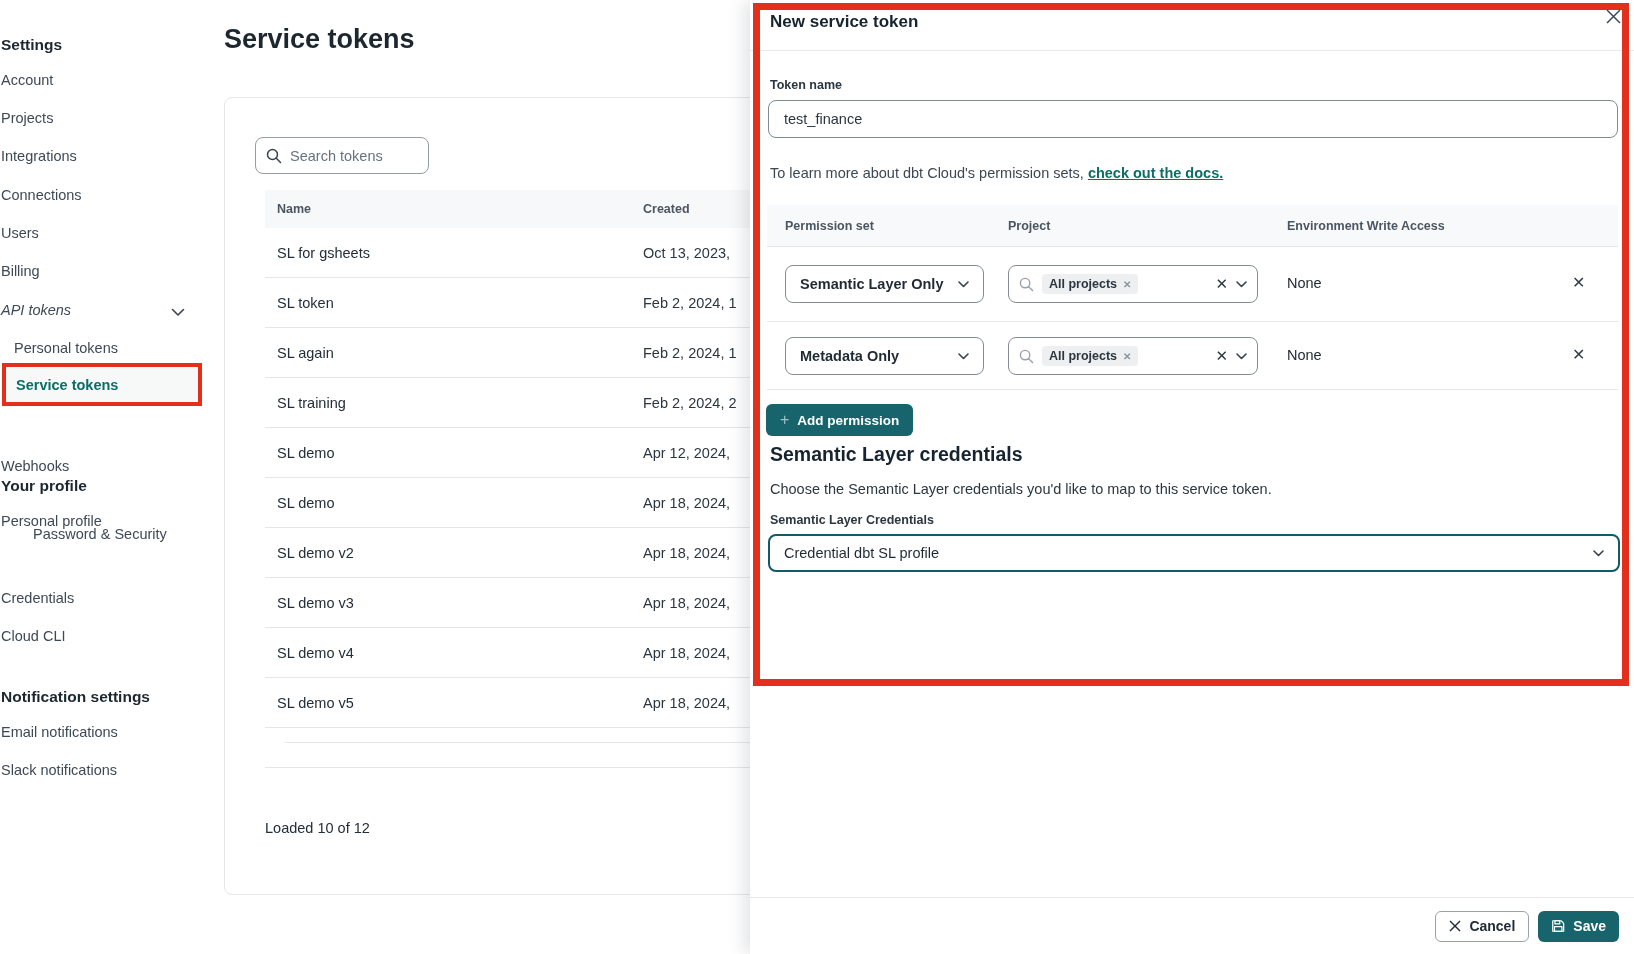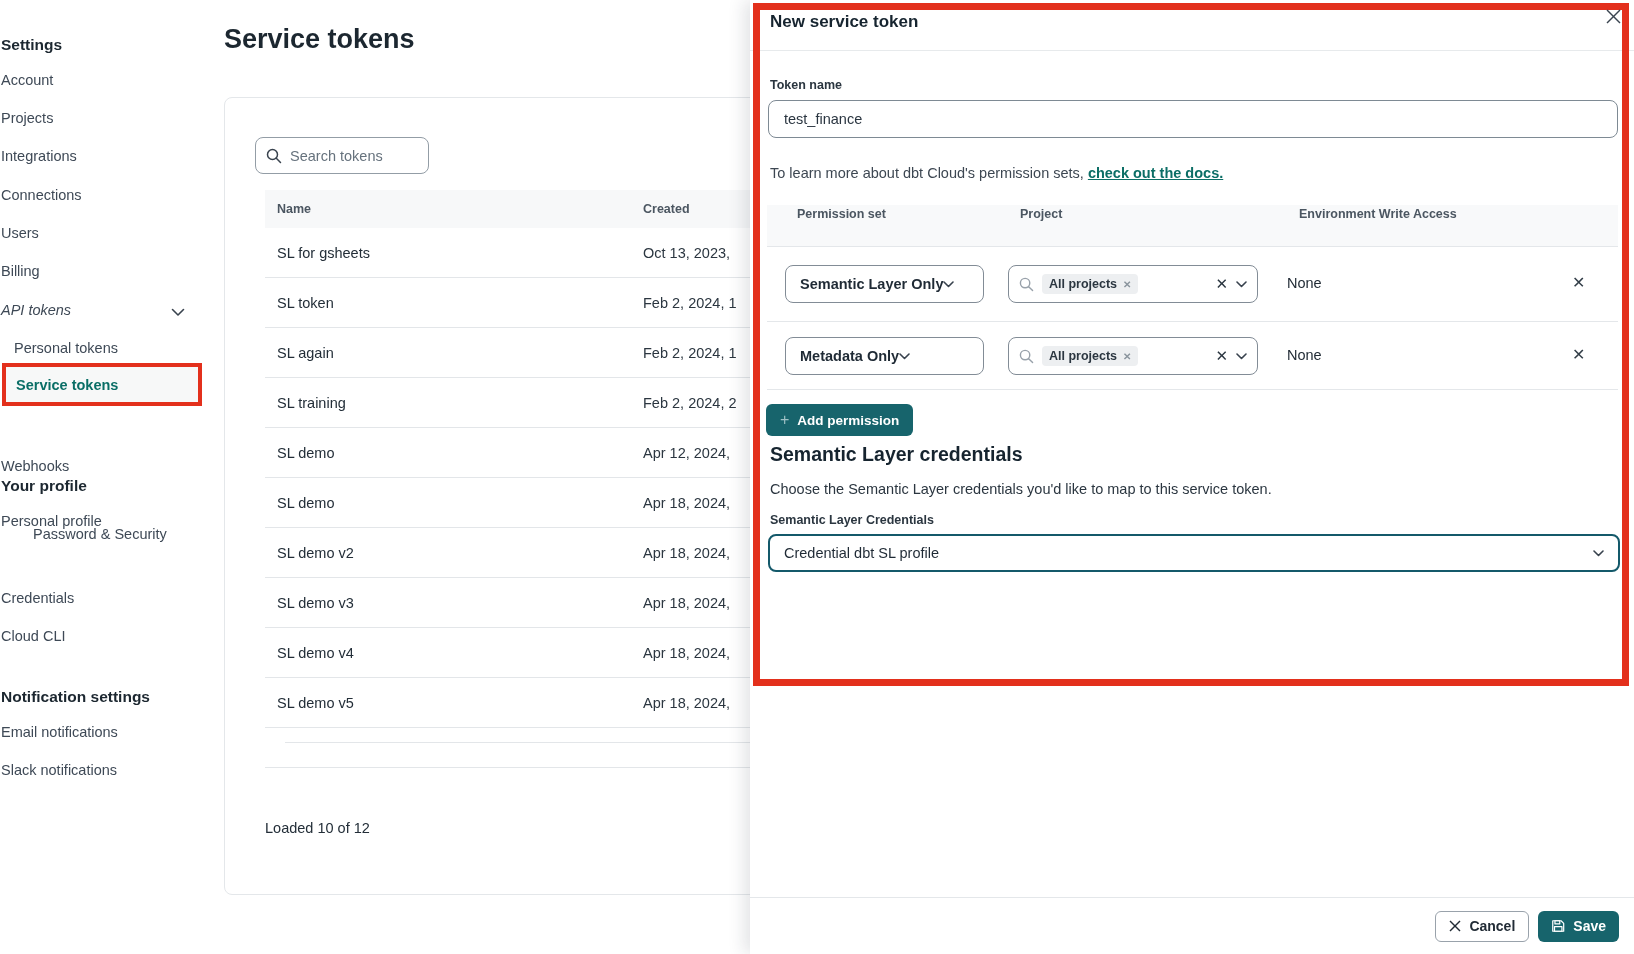--- a/index.html
+++ b/index.html
@@ -50,24 +50,24 @@
   .tk-label { left:770px; top:78px; z-index:11; }
   .tk-input { left:768px; top:100px; width:850px; height:38px; border:1px solid #7e8a94;
     border-radius:8px; background:#fff; display:flex; align-items:center; padding:0 15px; z-index:11; }
   .tk-input input { border:none; outline:none; width:100%; font-size:14.5px;
     font-family:"Liberation Sans", sans-serif; color:#2a3540; }
   .docs-line { left:770px; top:165px; font-size:14.5px; color:#3d4752; z-index:11; }
   .docs-link { color:#0c6e66; font-weight:600; text-decoration:underline; margin-left:4px; cursor:pointer; }
 
   .perm { left:767px; top:205px; width:851px; z-index:11; }
   .perm-head { position:relative; height:42px; background:#f8f9fa; border-bottom:1px solid #e4e7ea; }
-  .perm-head .th { position:absolute; top:2px;margin-left:12px; }
+  .perm-head .th { position:absolute; top:14px; }
   .perm-row { position:relative; height:75px; border-bottom:1px solid #e4e7ea; }
   .sel { position:absolute; left:18px; width:199px; height:38px; border:1px solid #828c96;
-    border-radius:8px; background:#fff; display:flex; align-items:center; 
+    border-radius:8px; background:#fff; display:flex; align-items:center; justify-content:space-between;
     padding:0 14px; cursor:pointer; }
   .sel-txt { font-size:14.5px; font-weight:700; color:#1f2a35; }
   .proj { position:absolute; left:241px; width:250px; height:38px; border:1px solid #828c96;
     border-radius:8px; background:#fff; display:flex; align-items:center; padding:16px 10px; gap:8px;justify-content:space-between; }
   .chip { background:#edeff1; border-radius:4px; padding:3px 7px; font-size:12.5px; font-weight:600;
     color:#2b3640; display:flex; align-items:center; gap:6px; white-space:nowrap; }
   .chip-x { color:#8a949d; font-size:10px; cursor:pointer; }
   .proj-clear { margin-left:auto; font-size:15px; color:#2b3640; cursor:pointer; }
   .none-txt { position:absolute; left:520px; font-size:14.5px; color:#222c36; }
   .row-x { position:absolute; left:805px; font-size:16px; color:#333e48; cursor:pointer; }

